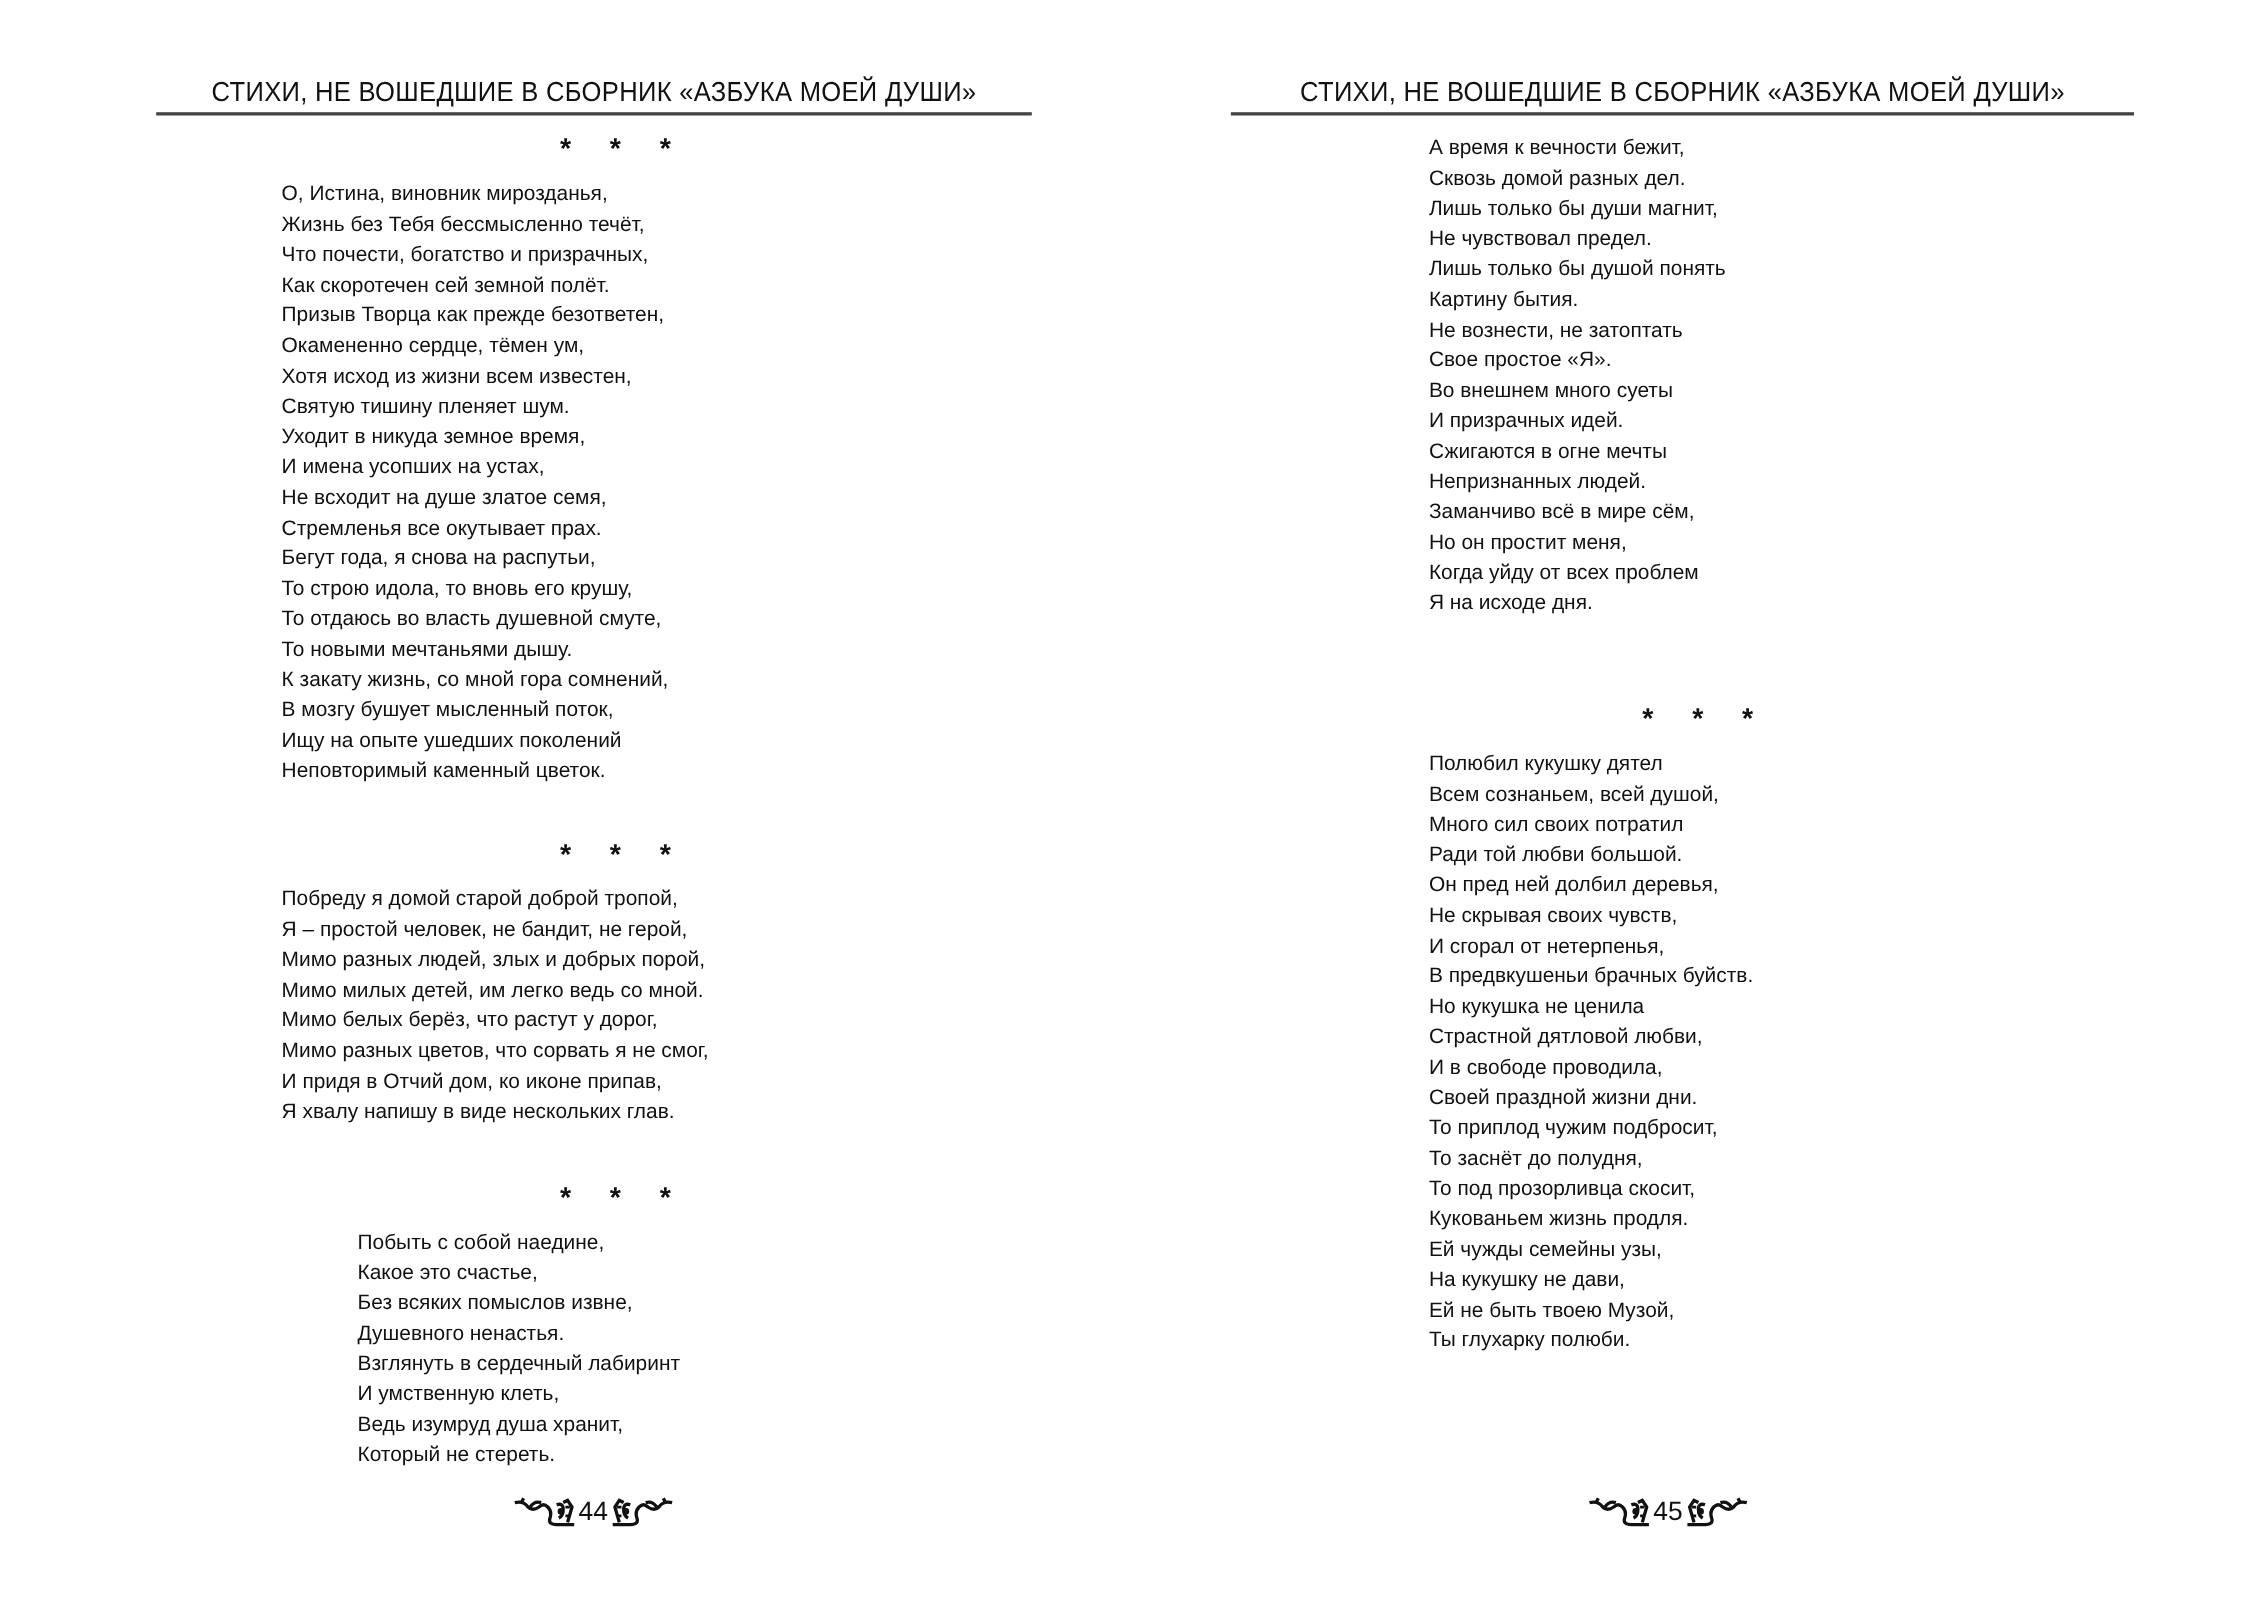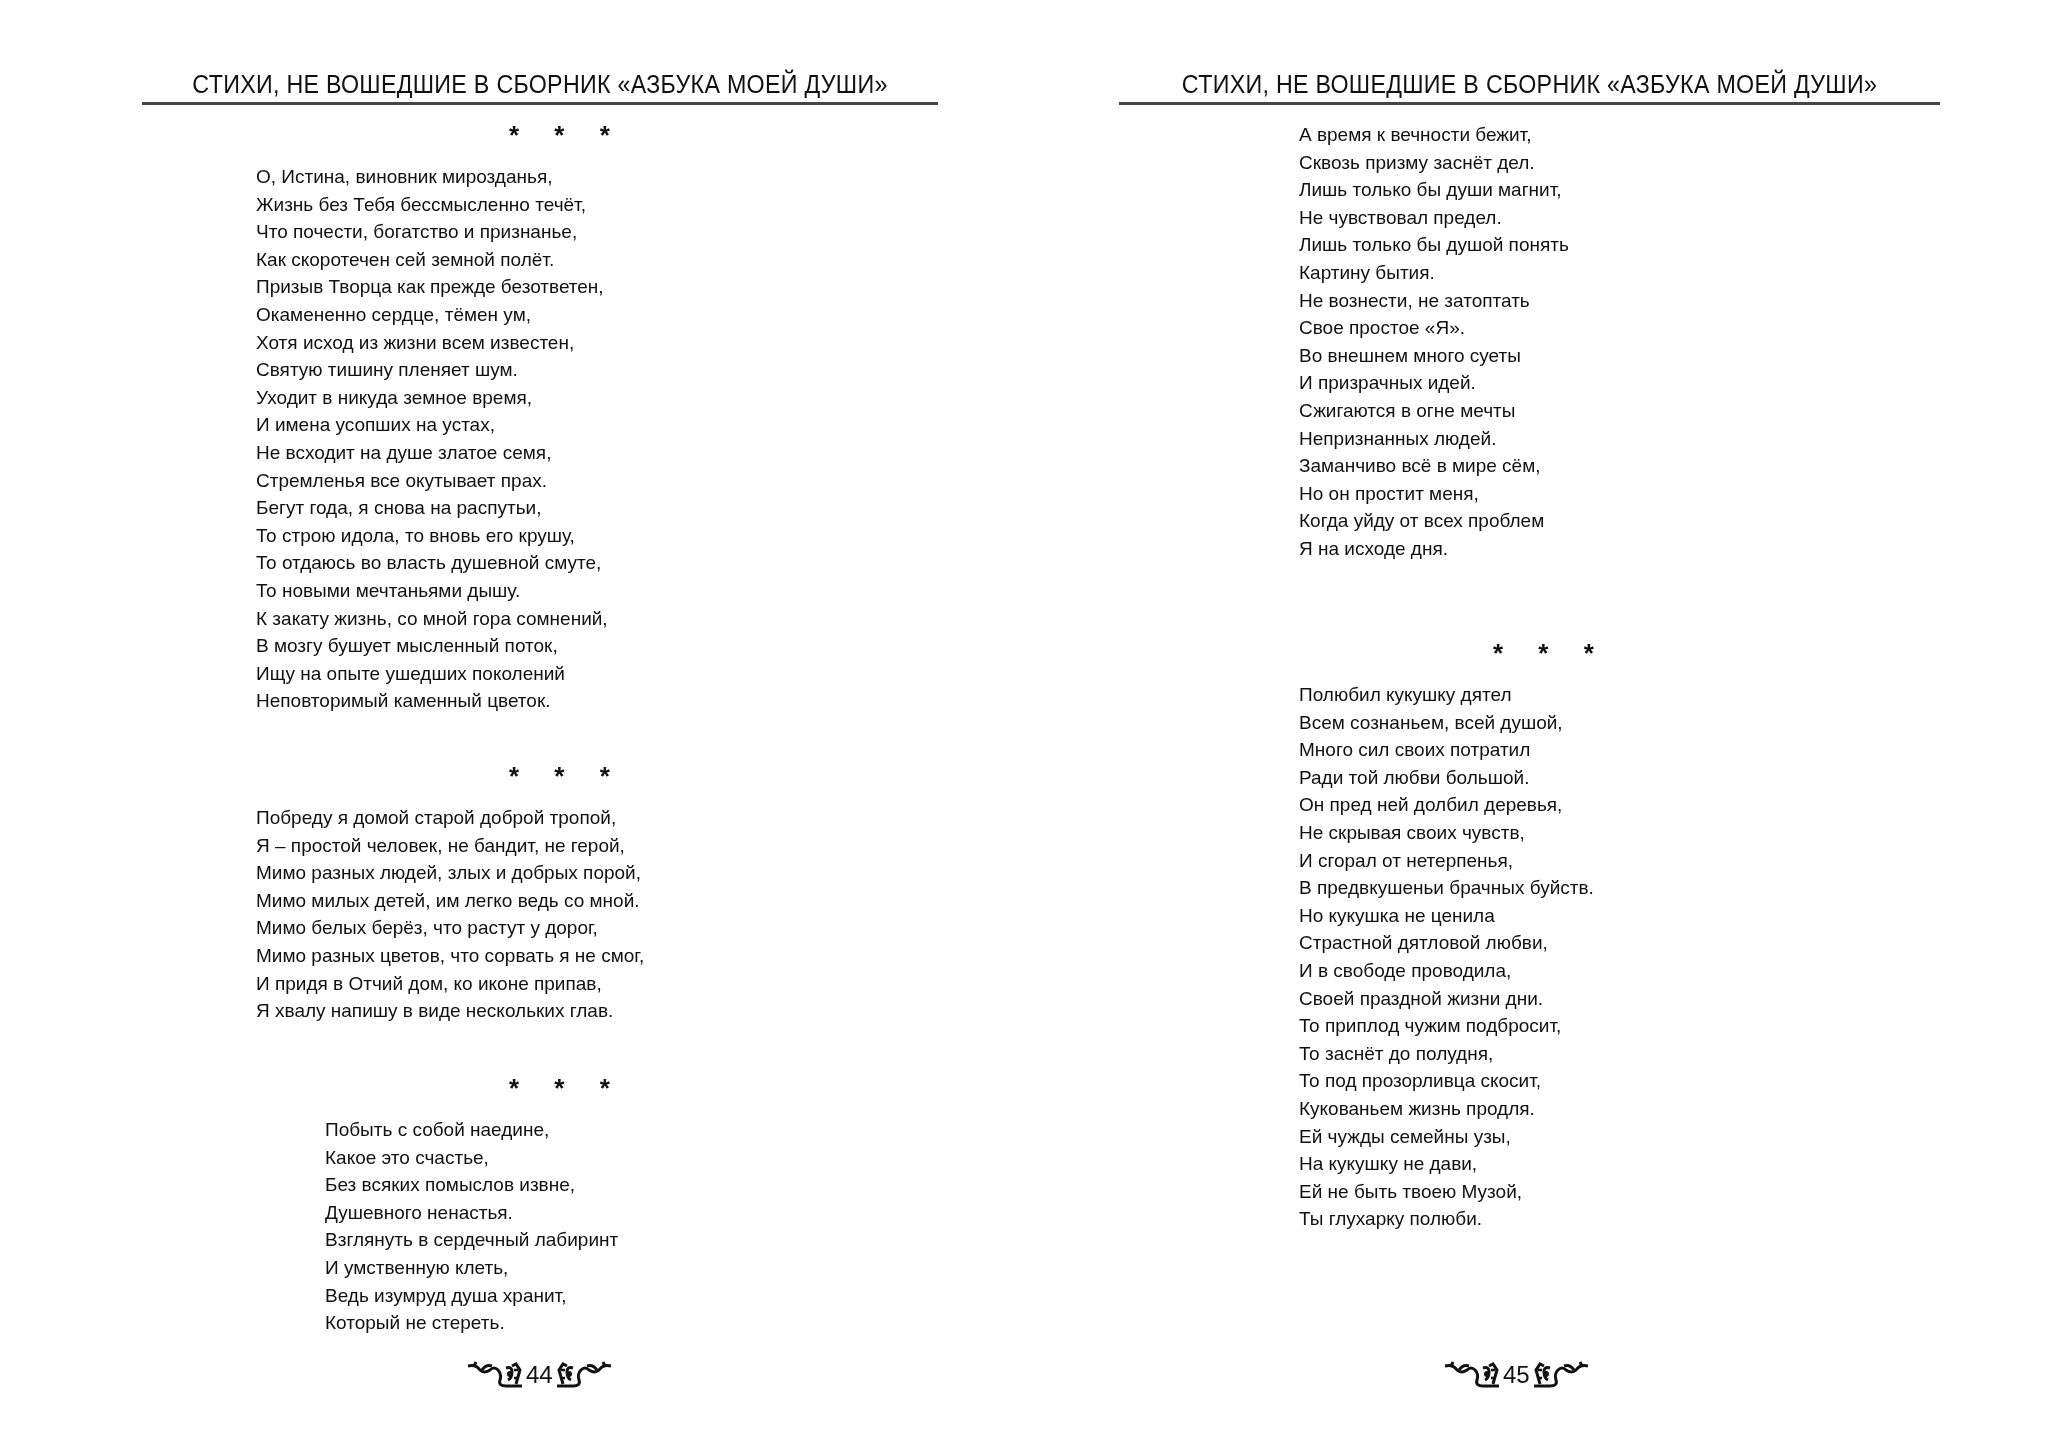--- a/index.html
+++ b/index.html
@@ -79,21 +79,21 @@
 <body>
 
 <div class="page page-left">
   <div class="running-head">СТИХИ, НЕ ВОШЕДШИЕ В СБОРНИК «АЗБУКА МОЕЙ ДУШИ»</div>
   <div class="head-rule"></div>
 
   <div class="stars" style="left:367px; top:122px;">* * *</div>
   <div class="poem" style="left:114px; top:163px;">
     <span class="line">О, Истина, виновник мирозданья,</span>
     <span class="line">Жизнь без Тебя бессмысленно течёт,</span>
-    <span class="line">Что почести, богатство и признанье,</span>
+    <span class="line">Что почести, богатство и призрачных,</span>
     <span class="line">Как скоротечен сей земной полёт.</span>
     <span class="line">Призыв Творца как прежде безответен,</span>
     <span class="line">Окамененно сердце, тёмен ум,</span>
     <span class="line">Хотя исход из жизни всем известен,</span>
     <span class="line">Святую тишину пленяет шум.</span>
     <span class="line">Уходит в никуда земное время,</span>
     <span class="line">И имена усопших на устах,</span>
     <span class="line">Не всходит на душе златое семя,</span>
     <span class="line">Стремленья все окутывает прах.</span>
     <span class="line">Бегут года, я снова на распутьи,</span>
@@ -150,21 +150,21 @@
     </span>
   </div>
 </div>
 
 <div class="page page-right">
   <div class="running-head">СТИХИ, НЕ ВОШЕДШИЕ В СБОРНИК «АЗБУКА МОЕЙ ДУШИ»</div>
   <div class="head-rule"></div>
 
   <div class="poem" style="left:180px; top:121px;">
     <span class="line">А время к вечности бежит,</span>
-    <span class="line">Сквозь призму заснёт дел.</span>
+    <span class="line">Сквозь домой разных дел.</span>
     <span class="line">Лишь только бы души магнит,</span>
     <span class="line">Не чувствовал предел.</span>
     <span class="line">Лишь только бы душой понять</span>
     <span class="line">Картину бытия.</span>
     <span class="line">Не вознести, не затоптать</span>
     <span class="line">Свое простое «Я».</span>
     <span class="line">Во внешнем много суеты</span>
     <span class="line">И призрачных идей.</span>
     <span class="line">Сжигаются в огне мечты</span>
     <span class="line">Непризнанных людей.</span>

